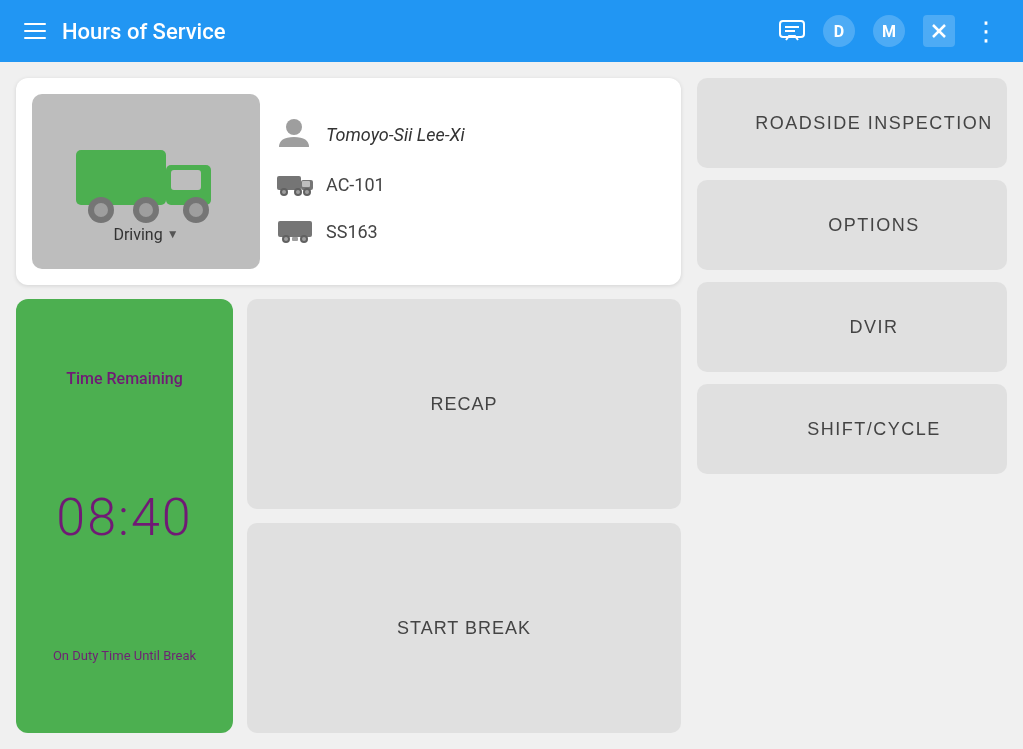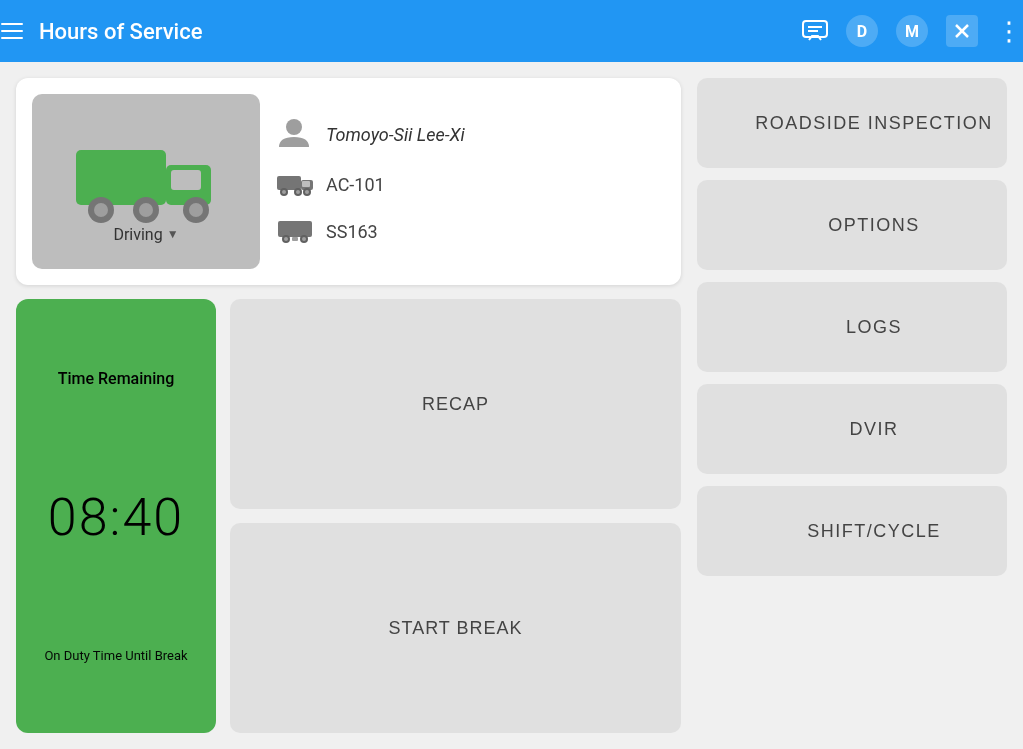--- a/index.html
+++ b/index.html
@@ -10,21 +10,21 @@
       height: 749px;
       overflow: hidden;
     }
 
     
     .topbar {
       background: #2196F3;
       height: 62px;
       display: flex;
       align-items: center;
-      padding: 0 1px;
+      padding: 0 24px;
       justify-content: space-between;
     }
     .topbar-left {
       display: flex;
       align-items: center;
       gap: 16px;
     }
     .topbar-title {
       color: white;
       font-size: 22px;
@@ -163,27 +163,27 @@
     .bottom-row {
       display: flex;
       gap: 14px;
       flex: 1;
     }
 
     
     .time-remaining-card {
       background: #4CAF50;
       border-radius: 12px;
-      width: 200px;
+      width: 217px;
       display: flex;
       flex-direction: column;
       align-items: center;
       justify-content: space-around;
       padding: 20px 16px;
-      color: #000000;
+      color: #701a75;
       flex-shrink: 0;
     }
     .time-remaining-label {
       font-size: 16px;
       font-weight: 500;
       text-align: center;
     }
     .time-value {
       font-size: 52px;
       font-weight: 300;
@@ -358,18 +358,17 @@
         <button class="action-btn">RECAP</button>
         <button class="action-btn">START BREAK</button>
       </div>
     </div>
 
   </div>
 
   <div class="right-panel">
     <button class="side-btn">ROADSIDE INSPECTION</button>
     <button class="side-btn">OPTIONS</button>
-    <button class="side-btn">LOGS</button>
     <button class="side-btn">DVIR</button>
     <button class="side-btn">SHIFT/CYCLE</button>
   </div>
 
 </div>
 
 </body></html>

